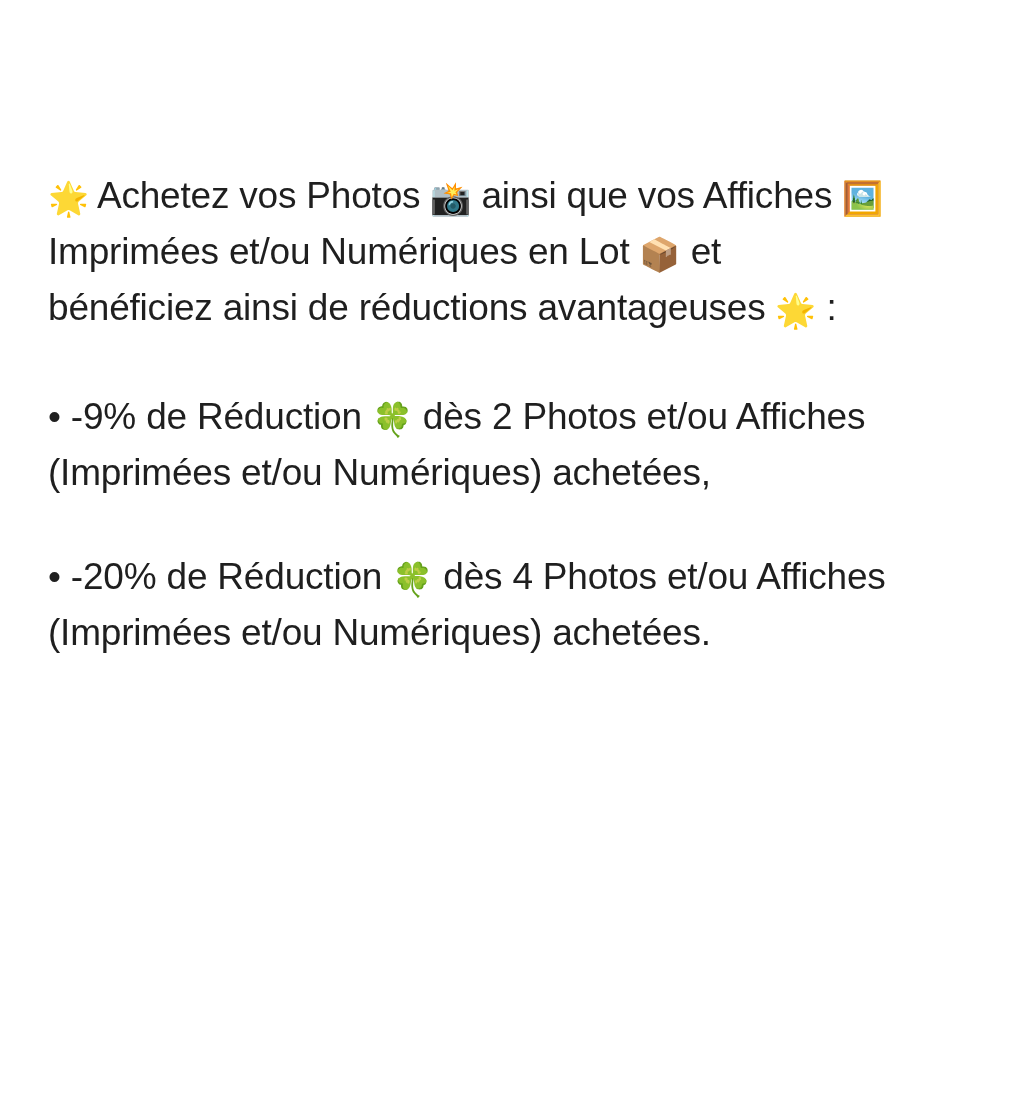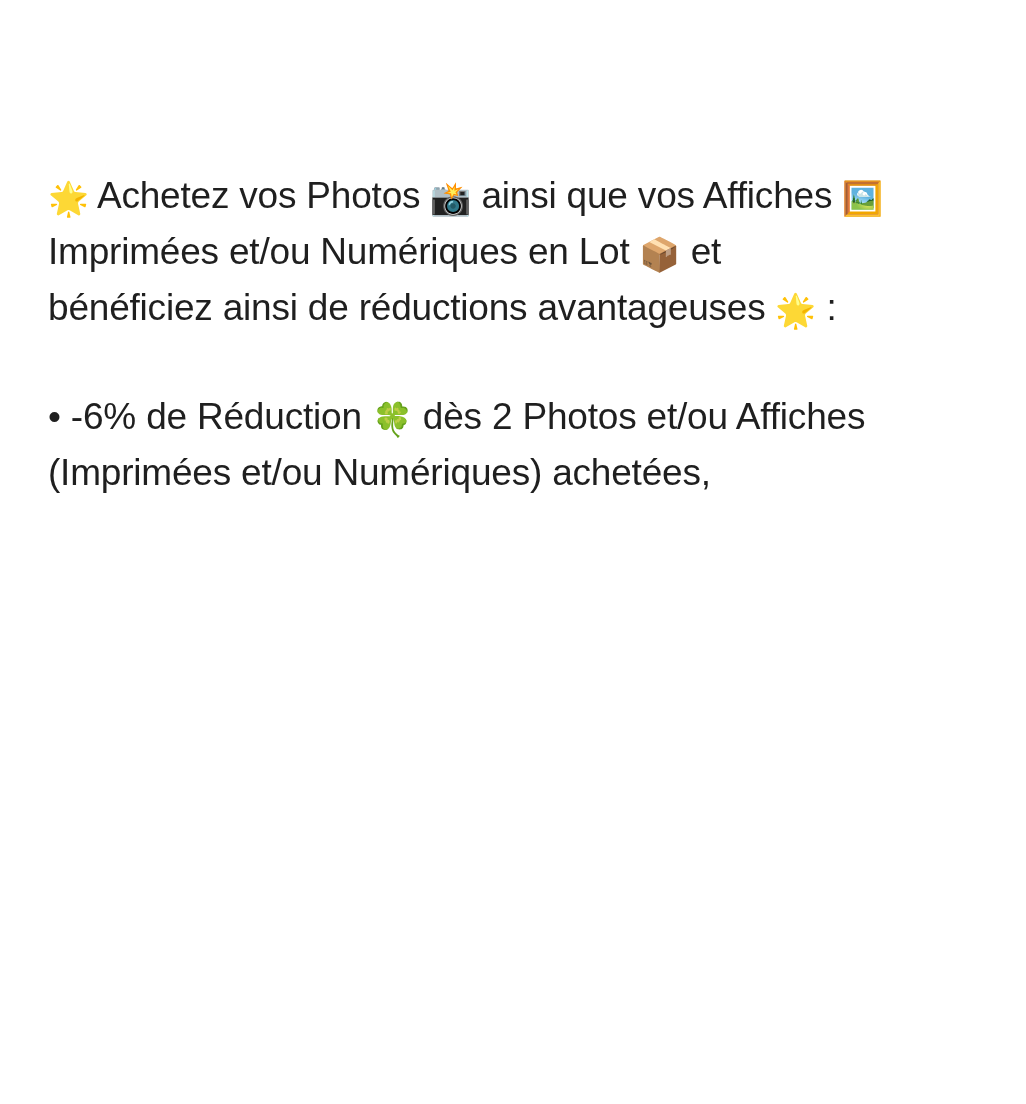--- a/index.html
+++ b/index.html
@@ -63,20 +63,26 @@
     <span class="emoji frame">🖼️</span>
     <span>Imprimées et/ou Numériques en Lot</span>
     <span class="emoji box">📦</span>
     <span>et bénéficiez ainsi de réductions avantageuses</span>
     <span class="emoji sparkle">🌟</span>
     <span>:</span>
   </p>
 
   <p class="para bullet">
     <span>•</span>
-    <span>-6% de Réduction</span>
+    <span>-9% de Réduction</span>
     <span class="emoji clover">🍀</span>
     <span>dès 2 Photos et/ou Affiches (Imprimées et/ou Numériques) achetées,</span>
   </p>
 
 
+  <p class="para bullet">
+    <span>•</span>
+    <span>-20% de Réduction</span>
+    <span class="emoji clover">🍀</span>
+    <span>dès 4 Photos et/ou Affiches (Imprimées et/ou Numériques) achetées.</span>
+  </p>
 
 </div>
 
 </body></html>

